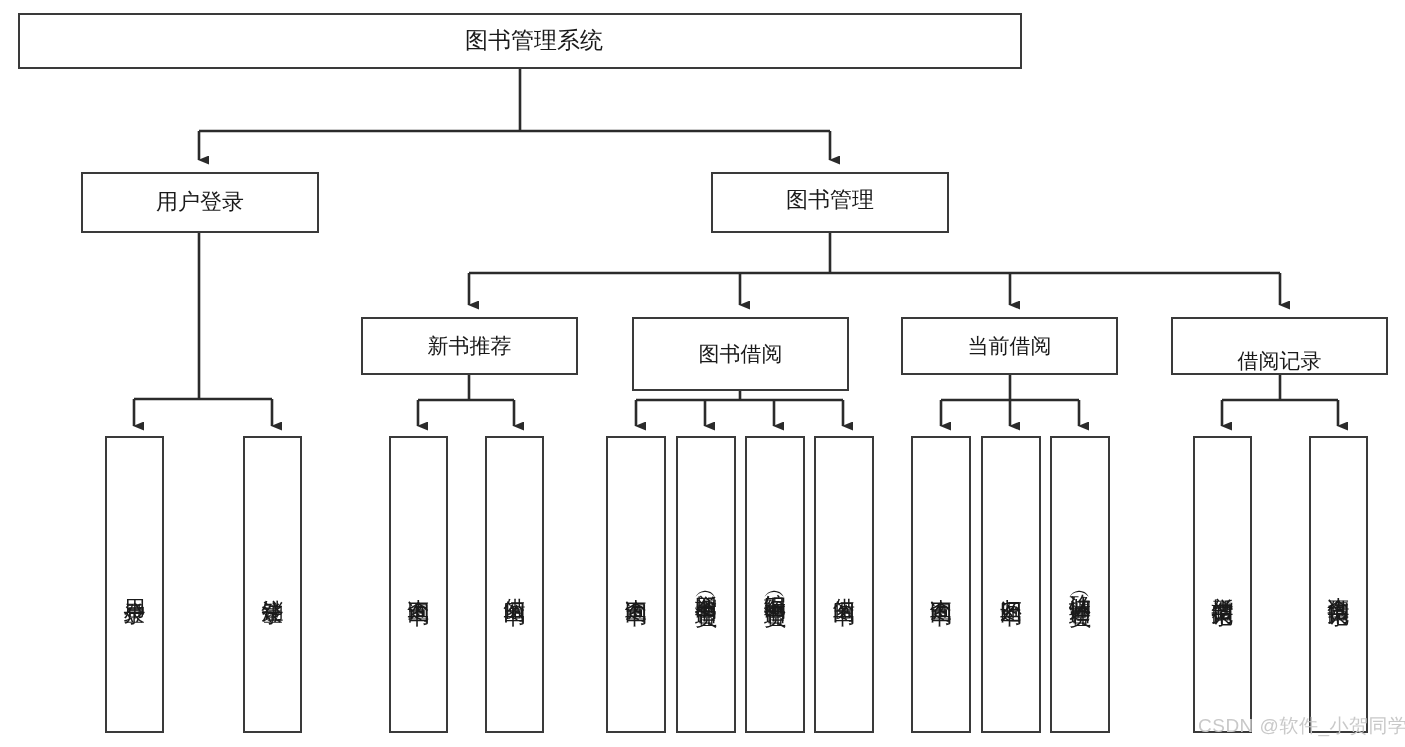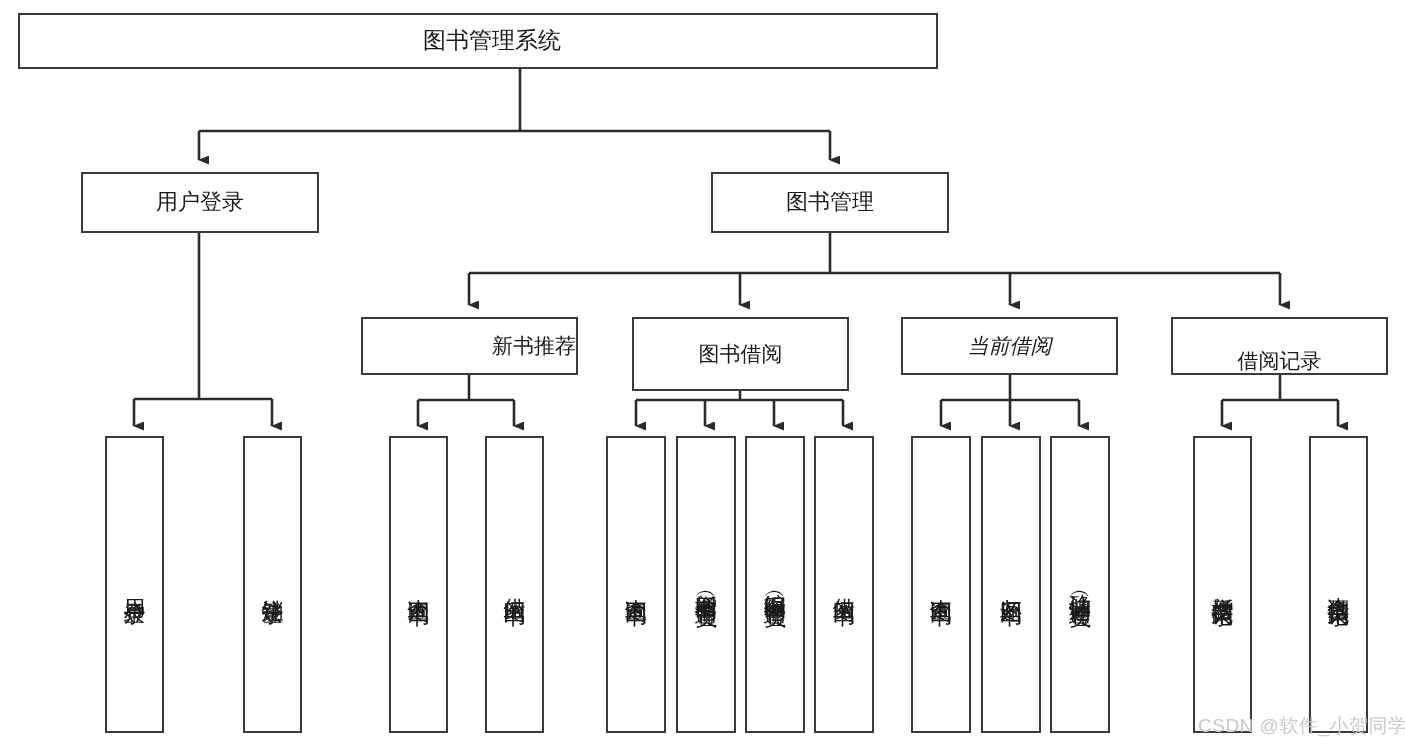--- a/index.html
+++ b/index.html
@@ -110,38 +110,38 @@
       <path d="M1010,400 L1010,426" marker-end="url(#arrow)"></path>
       <path d="M1079,400 L1079,426" marker-end="url(#arrow)"></path>
 
       <path d="M1280,375 L1280,400"></path>
       <path d="M1222,400 L1338,400"></path>
       <path d="M1222,400 L1222,426" marker-end="url(#arrow)"></path>
       <path d="M1338,400 L1338,426" marker-end="url(#arrow)"></path>
     </g>
   </svg>
 
-  <div class="node root" style="left:18px; top:13px; width:920px; height:56px;padding-left:28px;">
+  <div class="node root" style="left:18px; top:13px; width:1004px; height:56px;padding-left:28px;">
     <span class="label">图书管理系统</span>
   </div>
 
   <div class="node lvl2" style="left:81px; top:172px; width:238px; height:61px;">
     <span class="label">用户登录</span>
   </div>
-  <div class="node lvl2" style="left:711px; top:172px; width:238px; height:61px;">
+  <div class="node lvl2" style="left:711px; top:172px; width:238px; height:61px;font-family:Liberation Mono, monospace;">
     <span class="label">图书管理</span>
   </div>
 
-  <div class="node lvl3" style="left:361px; top:317px; width:217px; height:58px;justify-content:flex-end;">
+  <div class="node lvl3" style="left:361px; top:317px; width:217px; height:58px;">
     <span class="label">新书推荐</span>
   </div>
   <div class="node lvl3" style="left:632px; top:317px; width:217px; height:74px;">
     <span class="label">图书借阅</span>
   </div>
-  <div class="node lvl3" style="left:901px; top:317px; width:217px; height:58px;font-style:italic;">
+  <div class="node lvl3" style="left:901px; top:317px; width:217px; height:58px;">
     <span class="label">当前借阅</span>
   </div>
   <div class="node lvl3" style="left:1171px; top:317px; width:217px; height:58px;align-items:flex-end;">
     <span class="label">借阅记录</span>
   </div>
 
   <div class="node leaf" style="left:105px; top:436px; width:59px; height:297px;">
     <span class="label">用户登录</span>
   </div>
   <div class="node leaf" style="left:243px; top:436px; width:59px; height:297px;">

